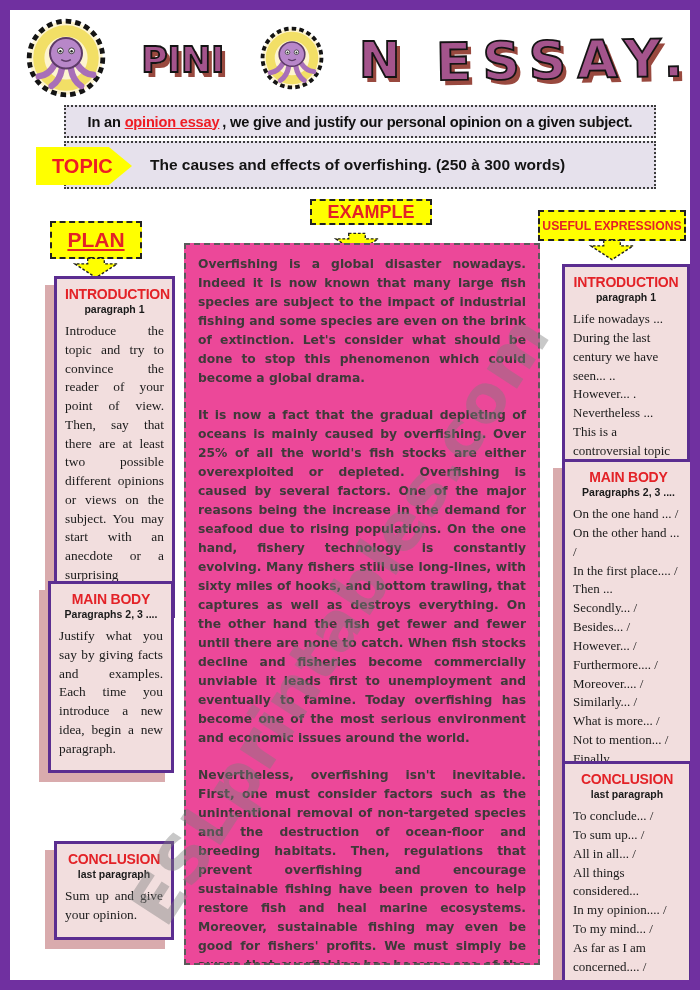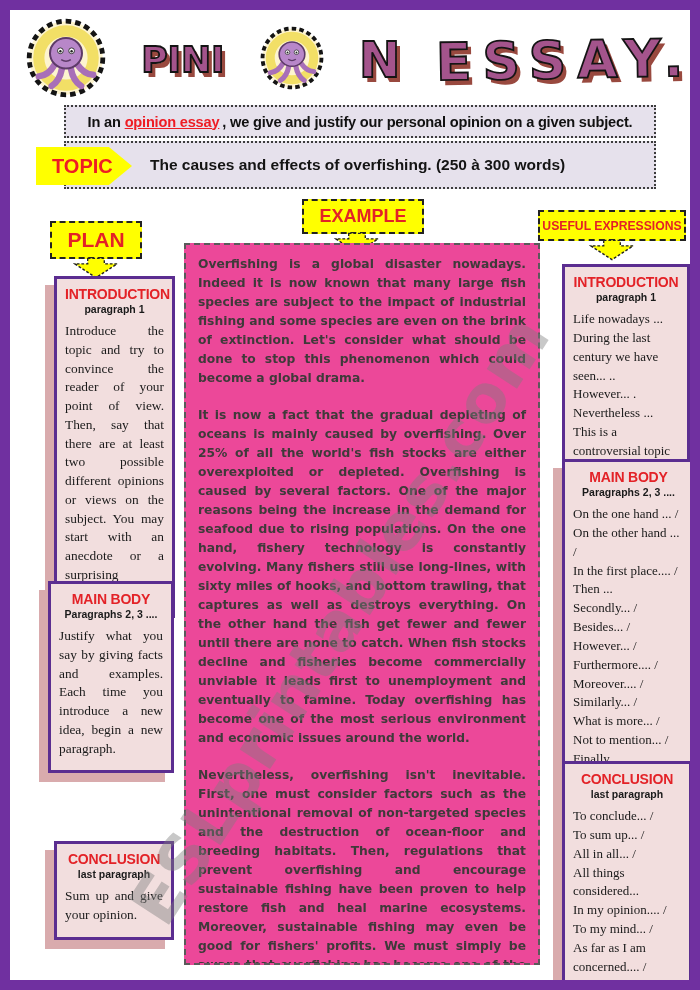--- a/index.html
+++ b/index.html
@@ -44,22 +44,22 @@
     font-weight:bold;font-size:20px;color:#ee1c24;padding-left:16px;
     box-sizing:border-box;
   }
   .topic-text{margin-left:84px;font-weight:bold;font-size:15.5px;color:#141414;}
   
   .callout{
     position:absolute;background:#ffff00;border:2px dashed #222;
     display:flex;align-items:center;justify-content:center;
     font-weight:bold;color:#e32227;box-sizing:border-box;text-align:center;
   }
-  .callout-plan{left:40px;top:211px;width:92px;height:38px;font-size:21px;}
-  .callout-example{left:292px;top:189px;width:122px;height:35px;font-size:18px;}
+  .callout-plan{left:40px;top:211px;width:92px;height:38px;font-size:21px;text-decoration:underline;}
+  .callout-example{left:300px;top:189px;width:122px;height:26px;font-size:18px;}
   .callout-useful{left:528px;top:200px;width:148px;height:31px;font-size:12.2px;}
   .down-arrow{position:absolute;width:46px;height:22px;}
   .arrow-plan{left:63px;top:247px;}
   .arrow-example{left:324px;top:222px;}
   .arrow-useful{left:579px;top:229px;}
   
   .essay-box{
     position:absolute;left:174px;top:233px;width:356px;height:722px;
     background:#ec4899;border:2px dashed #5a5a5a;box-sizing:border-box;
     padding:10px 12px;overflow:hidden;

